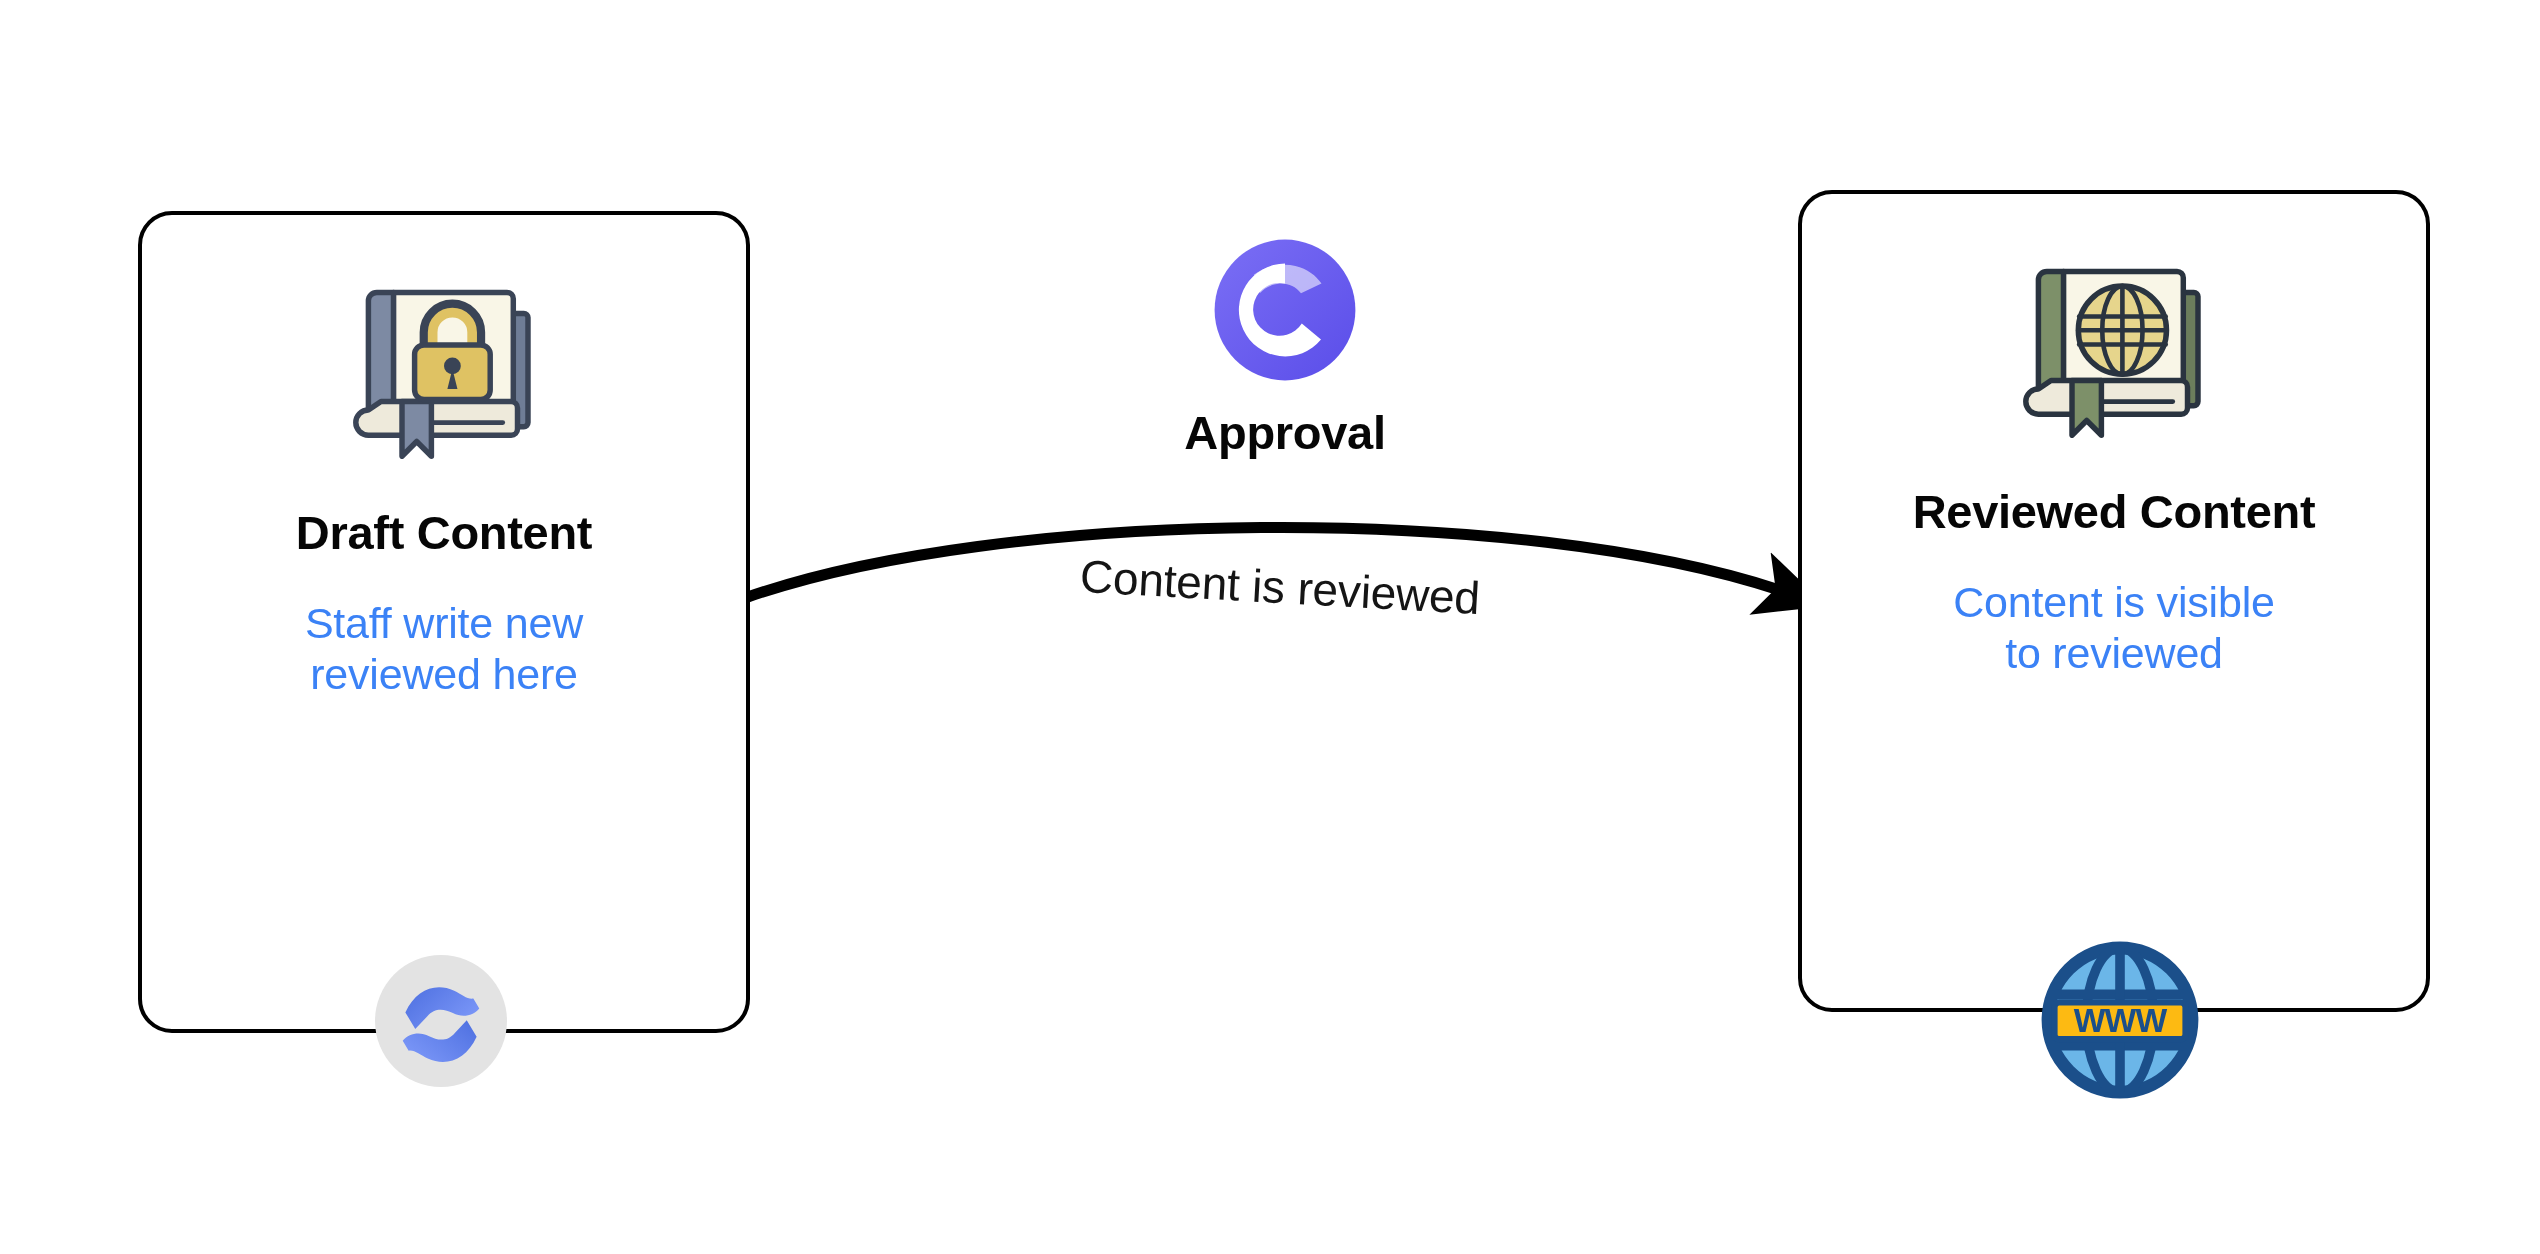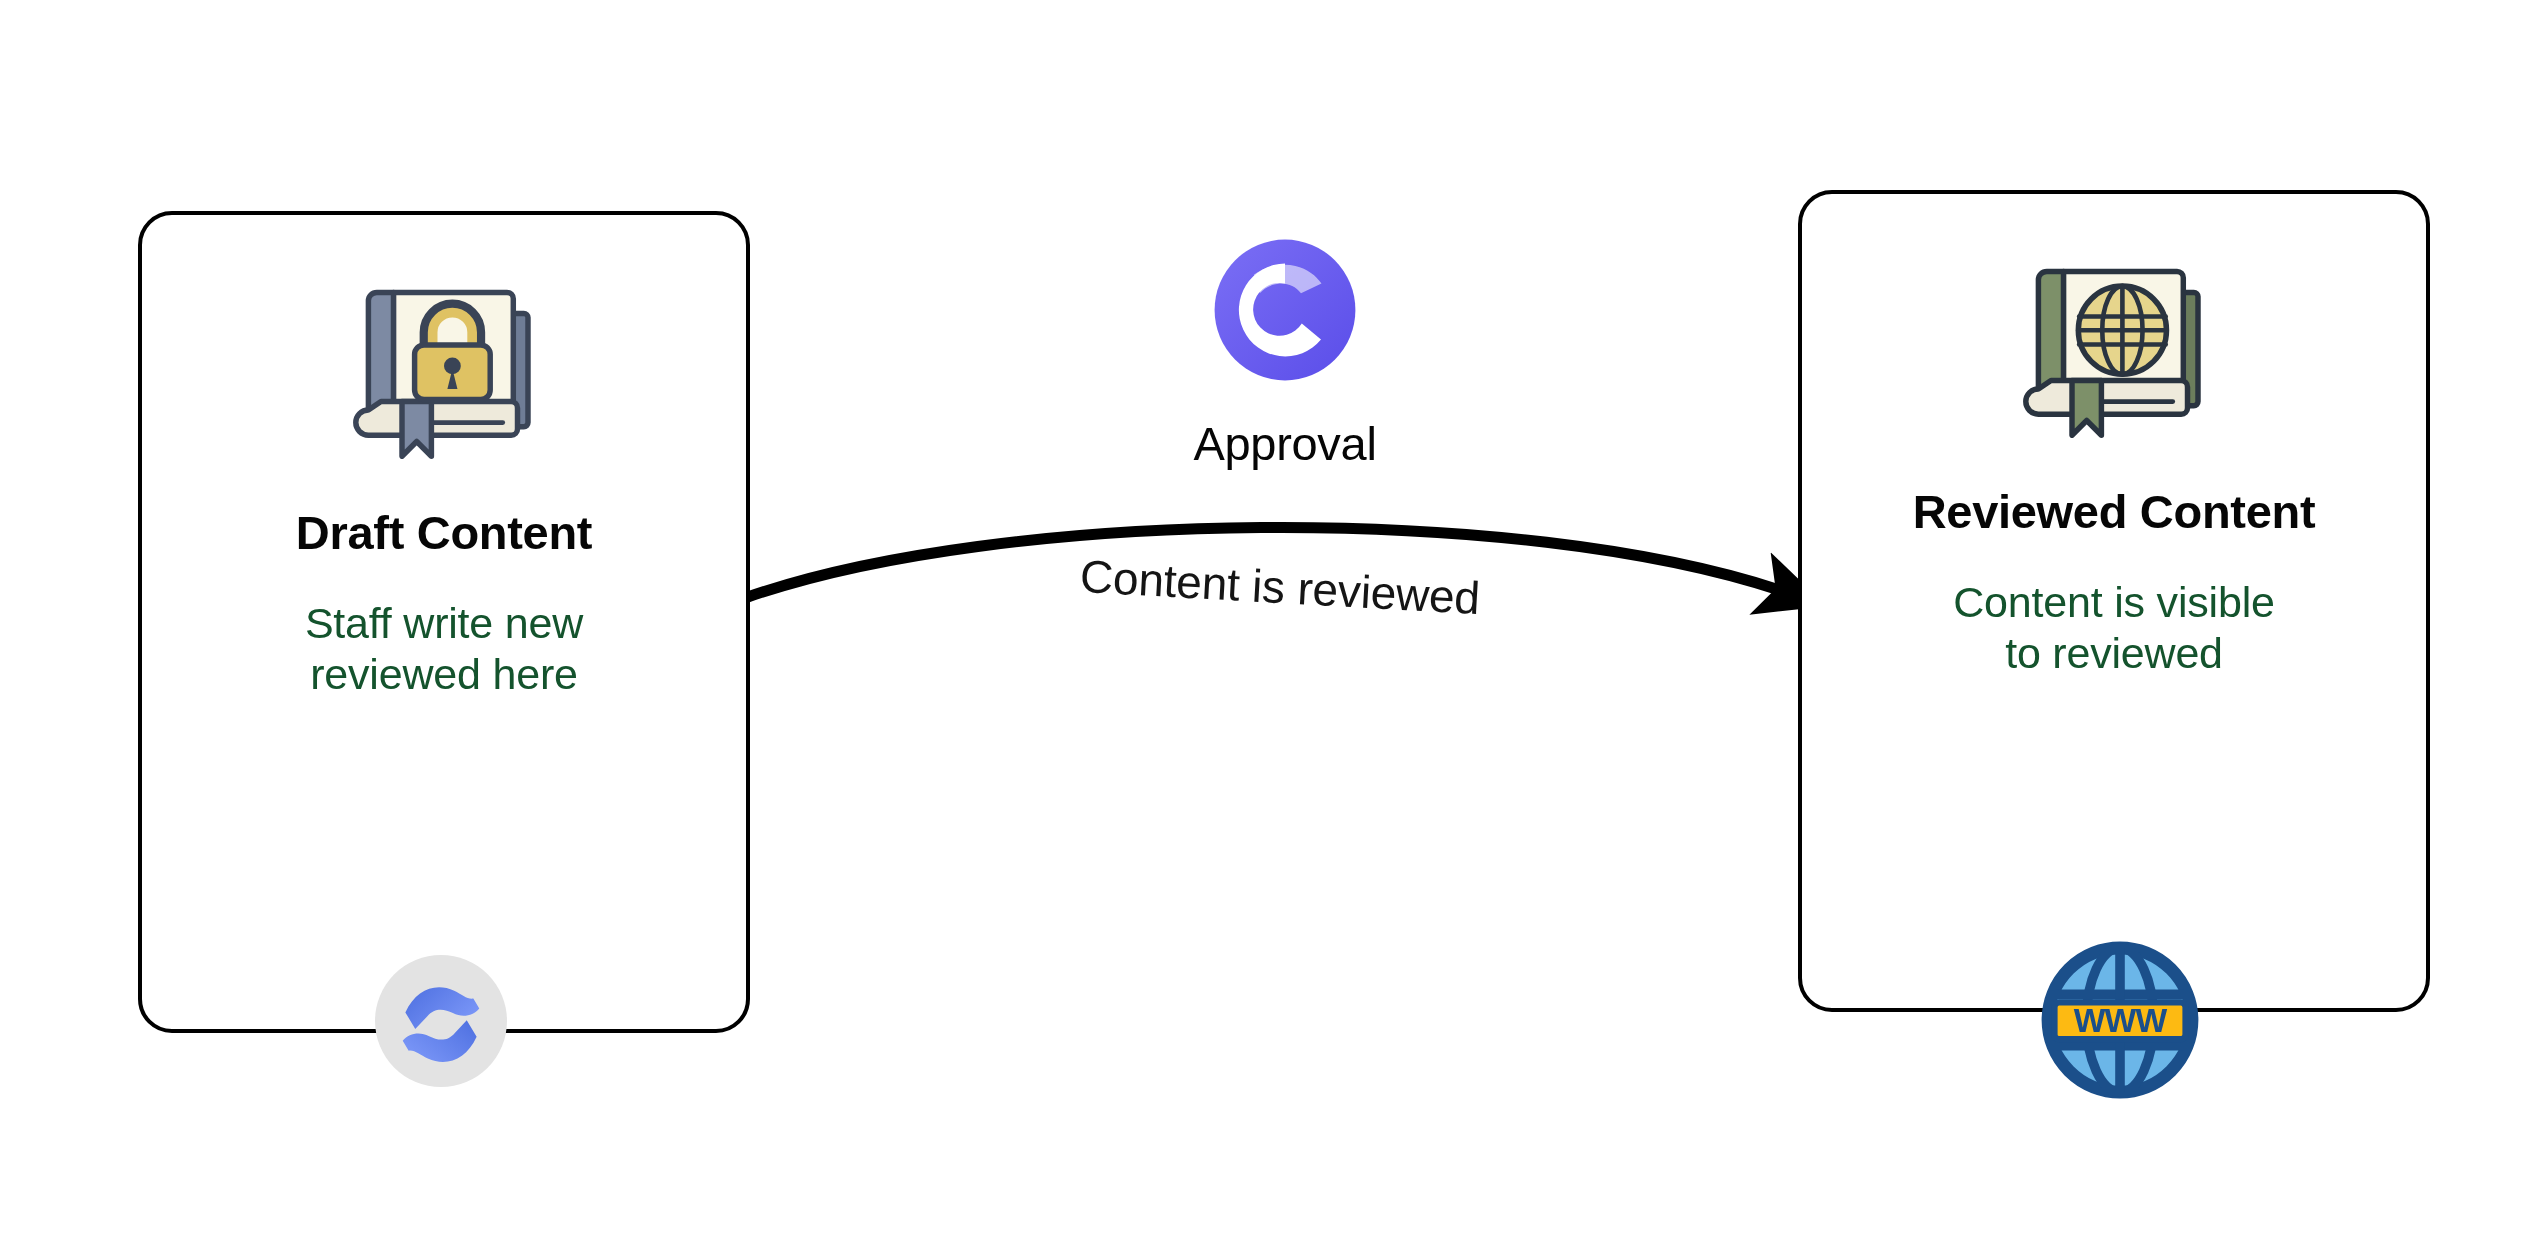--- a/index.html
+++ b/index.html
@@ -47,21 +47,21 @@
     font-weight: bold;
     color: #060606;
     letter-spacing: -0.3px;
     margin-top: 36px;
     line-height: 1;
     white-space: nowrap;
   }
   .card-desc {
     font-size: 43px;
     font-weight: normal;
-    color: #14532d;
+    color: #3b82f6;
     line-height: 1.18;
     text-align: center;
     margin-top: 42px;
     letter-spacing: -0.2px;
   }
 
   
   .badge {
     position: absolute;
     display: block;
@@ -73,23 +73,23 @@
   #approval-group {
     position: absolute;
     left: 1120px;
     top: 230px;
     width: 330px;
     text-align: center;
   }
   #approval-icon { width: 160px; height: 160px; display: inline-block; }
   #approval-label {
     font-size: 47px;
-    font-weight: normal;
+    font-weight: bold;
     color: #060606;
-    margin-top: 26px;
+    margin-top: 15px;
     letter-spacing: -0.3px;
     line-height: 1;
   }
 
   
   #arrow-svg {
     position: absolute;
     left: 700px;
     top: 480px;
     width: 1140px;

